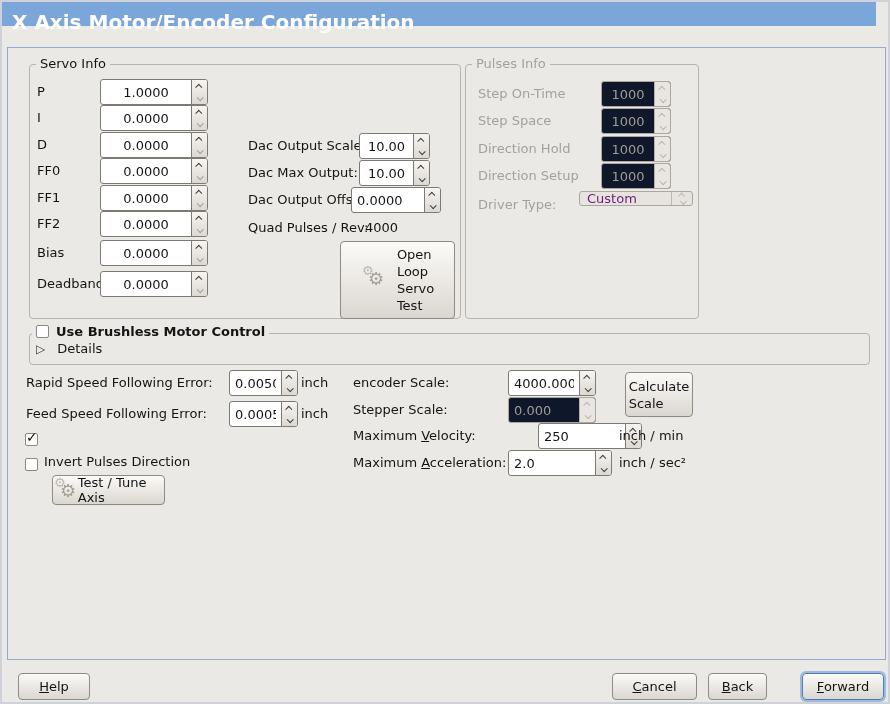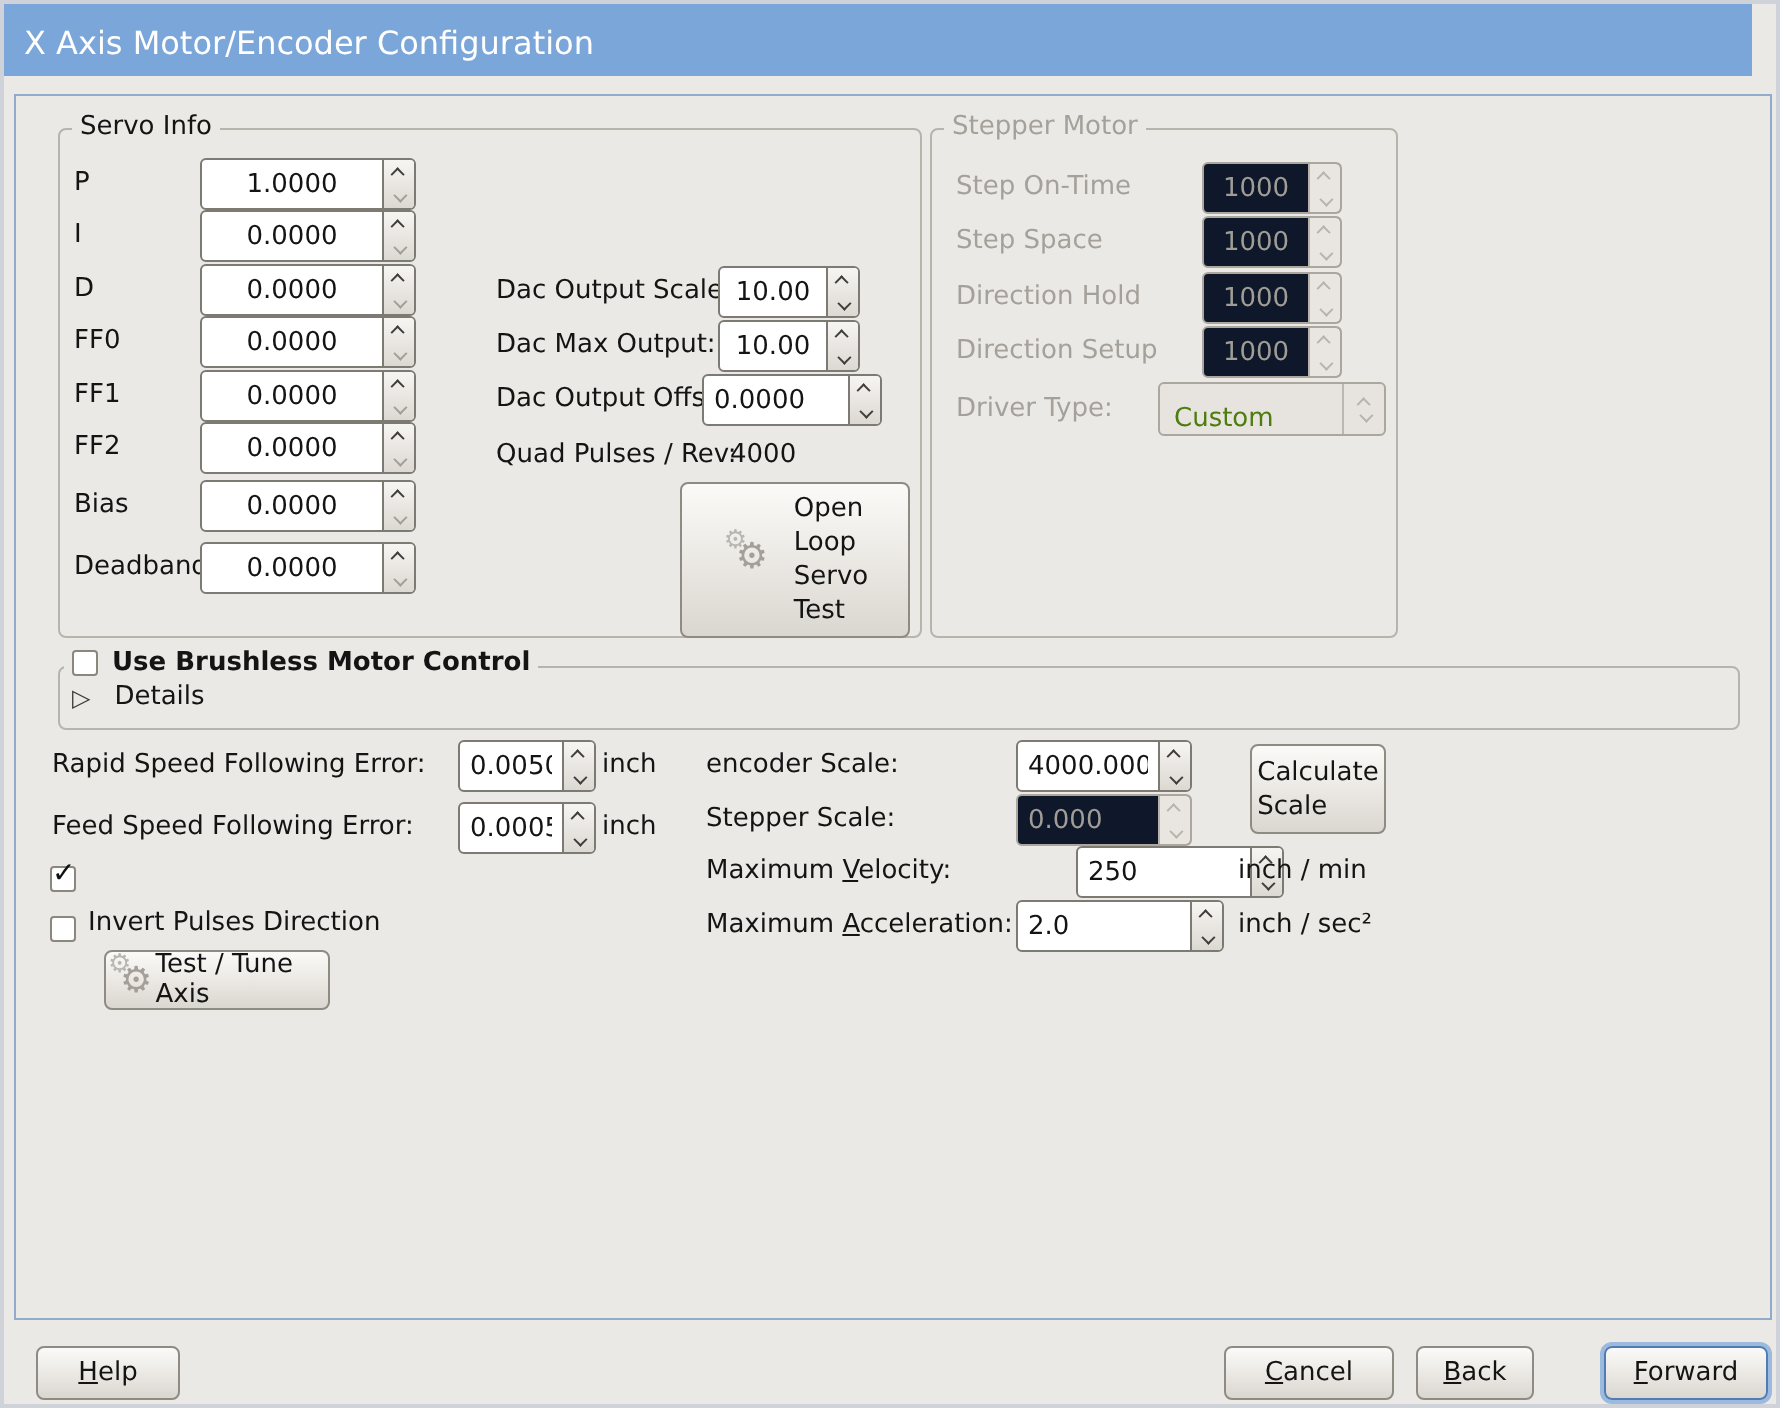--- a/index.html
+++ b/index.html
@@ -2,22 +2,22 @@
 <html><head>
 <meta charset="utf-8">
 <style>
   html,body{margin:0;padding:0;background:#d6d3ce;}
   .win{
     position:relative;width:890px;height:704px;box-sizing:border-box;
     background:#ebe9e6;border:2px solid #cfd3d9;overflow:hidden;
     font-family:"DejaVu Sans","Liberation Sans",sans-serif;font-size:13px;color:#141414;
   }
   .banner{
-    position:absolute;left:0;top:0;width:874px;height:36px;background:#7ba6d9;
-    color:#ffffff;font-size:16px;font-weight:normal;line-height:40px;
+    position:absolute;left:0;top:0;width:874px;height:24px;background:#7ba6d9;
+    color:#ffffff;font-size:20px;font-weight:bold;line-height:40px;
     padding-left:10px;box-sizing:border-box;white-space:nowrap;
   }
   .content-frame{position:absolute;left:5px;top:45px;width:879px;height:613px;border:1px solid #92abcb;box-sizing:border-box;}
   .gframe{position:absolute;border:1px solid #b8b4ac;border-radius:4px;box-sizing:border-box;}
   .gframe-label{position:absolute;top:-9px;left:6px;background:#ebe9e6;padding:0 4px;line-height:15px;white-space:nowrap;}
   .gframe-label.dis{color:#a5a19a;}
   .lbl{position:absolute;line-height:26px;white-space:nowrap;}
   .lbl.dis{color:#a5a19a;}
   .mn{text-decoration:underline;}
   .bold{font-weight:bold;}
@@ -28,21 +28,21 @@
   .spin{width:15px;border-left:1px solid #7d7a74;background:linear-gradient(#f7f5f2,#dcd8d2);display:flex;flex-direction:column;}
   .spin .cell{flex:1;display:flex;align-items:center;justify-content:center;}
   .chev{width:5px;height:5px;border-left:1.6px solid #3f3e3b;border-top:1.6px solid #3f3e3b;box-sizing:border-box;}
   .chev.up{transform:rotate(45deg) translateY(1px);}
   .chev.down{transform:rotate(225deg) translateY(1px);}
   .spin.downgray .cell:last-child .chev{border-color:#a29f98;}
   .spinbox.disabled{background:#0f172a;border-color:#aba79f;color:#a09d96;}
   .spinbox.disabled .spin{background:#e9e6e2;border-left-color:#b8b4ad;}
   .spinbox.disabled .chev{border-color:#b8b4ad;}
 
-  .combo{position:absolute;display:flex;align-items:flex-end;height:27px;box-sizing:border-box;border:1px solid #aba79f;border-radius:3px;background:#e7e4df;color:#4d7c0f;}
+  .combo{position:absolute;display:flex;align-items:center;height:15px;box-sizing:border-box;border:1px solid #aba79f;border-radius:3px;background:#e7e4df;color:#701a75;}
   .combo .ctext{flex:1;padding:0 7px;white-space:nowrap;}
   .combo .carrows{width:20px;align-self:stretch;border-left:1px solid #bcb8b1;display:flex;flex-direction:column;align-items:center;justify-content:center;}
   .combo .carrows .chev{border-color:#b8b4ad;margin:1px 0;}
 
   .btn{
     position:absolute;box-sizing:border-box;border:1px solid #8f8b83;border-radius:4px;
     background:linear-gradient(#fbfaf8,#eae7e2 55%,#dad6d0);
     display:flex;align-items:center;justify-content:center;font:inherit;color:#141414;cursor:default;
   }
   .btn.focus{border-color:#4f7cb4;box-shadow:0 0 0 2px #9cb9de;}
@@ -221,21 +221,21 @@
         <span class="g2">⚙</span>
       </span>
       <span class="pre-line">Open
 Loop
 Servo
 Test</span>
     </div>
   </div>
 
   <div class="gframe" style="left:463px;top:62px;width:234px;height:255px;">
-    <span class="gframe-label dis">Stepper Motor</span>
+    <span class="gframe-label dis">Pulses Info</span>
 
     <span class="lbl dis" style="left:12px;top:16px;">Step On-Time</span>
     <div class="spinbox disabled" style="left:135px;top:16px;width:70px;">
       <input class="center" disabled="" value="1000" style="">
       <div class="spin">
         <div class="cell">
             <span class="chev up"></span>
           </div>
         <div class="cell">
             <span class="chev down"></span>

